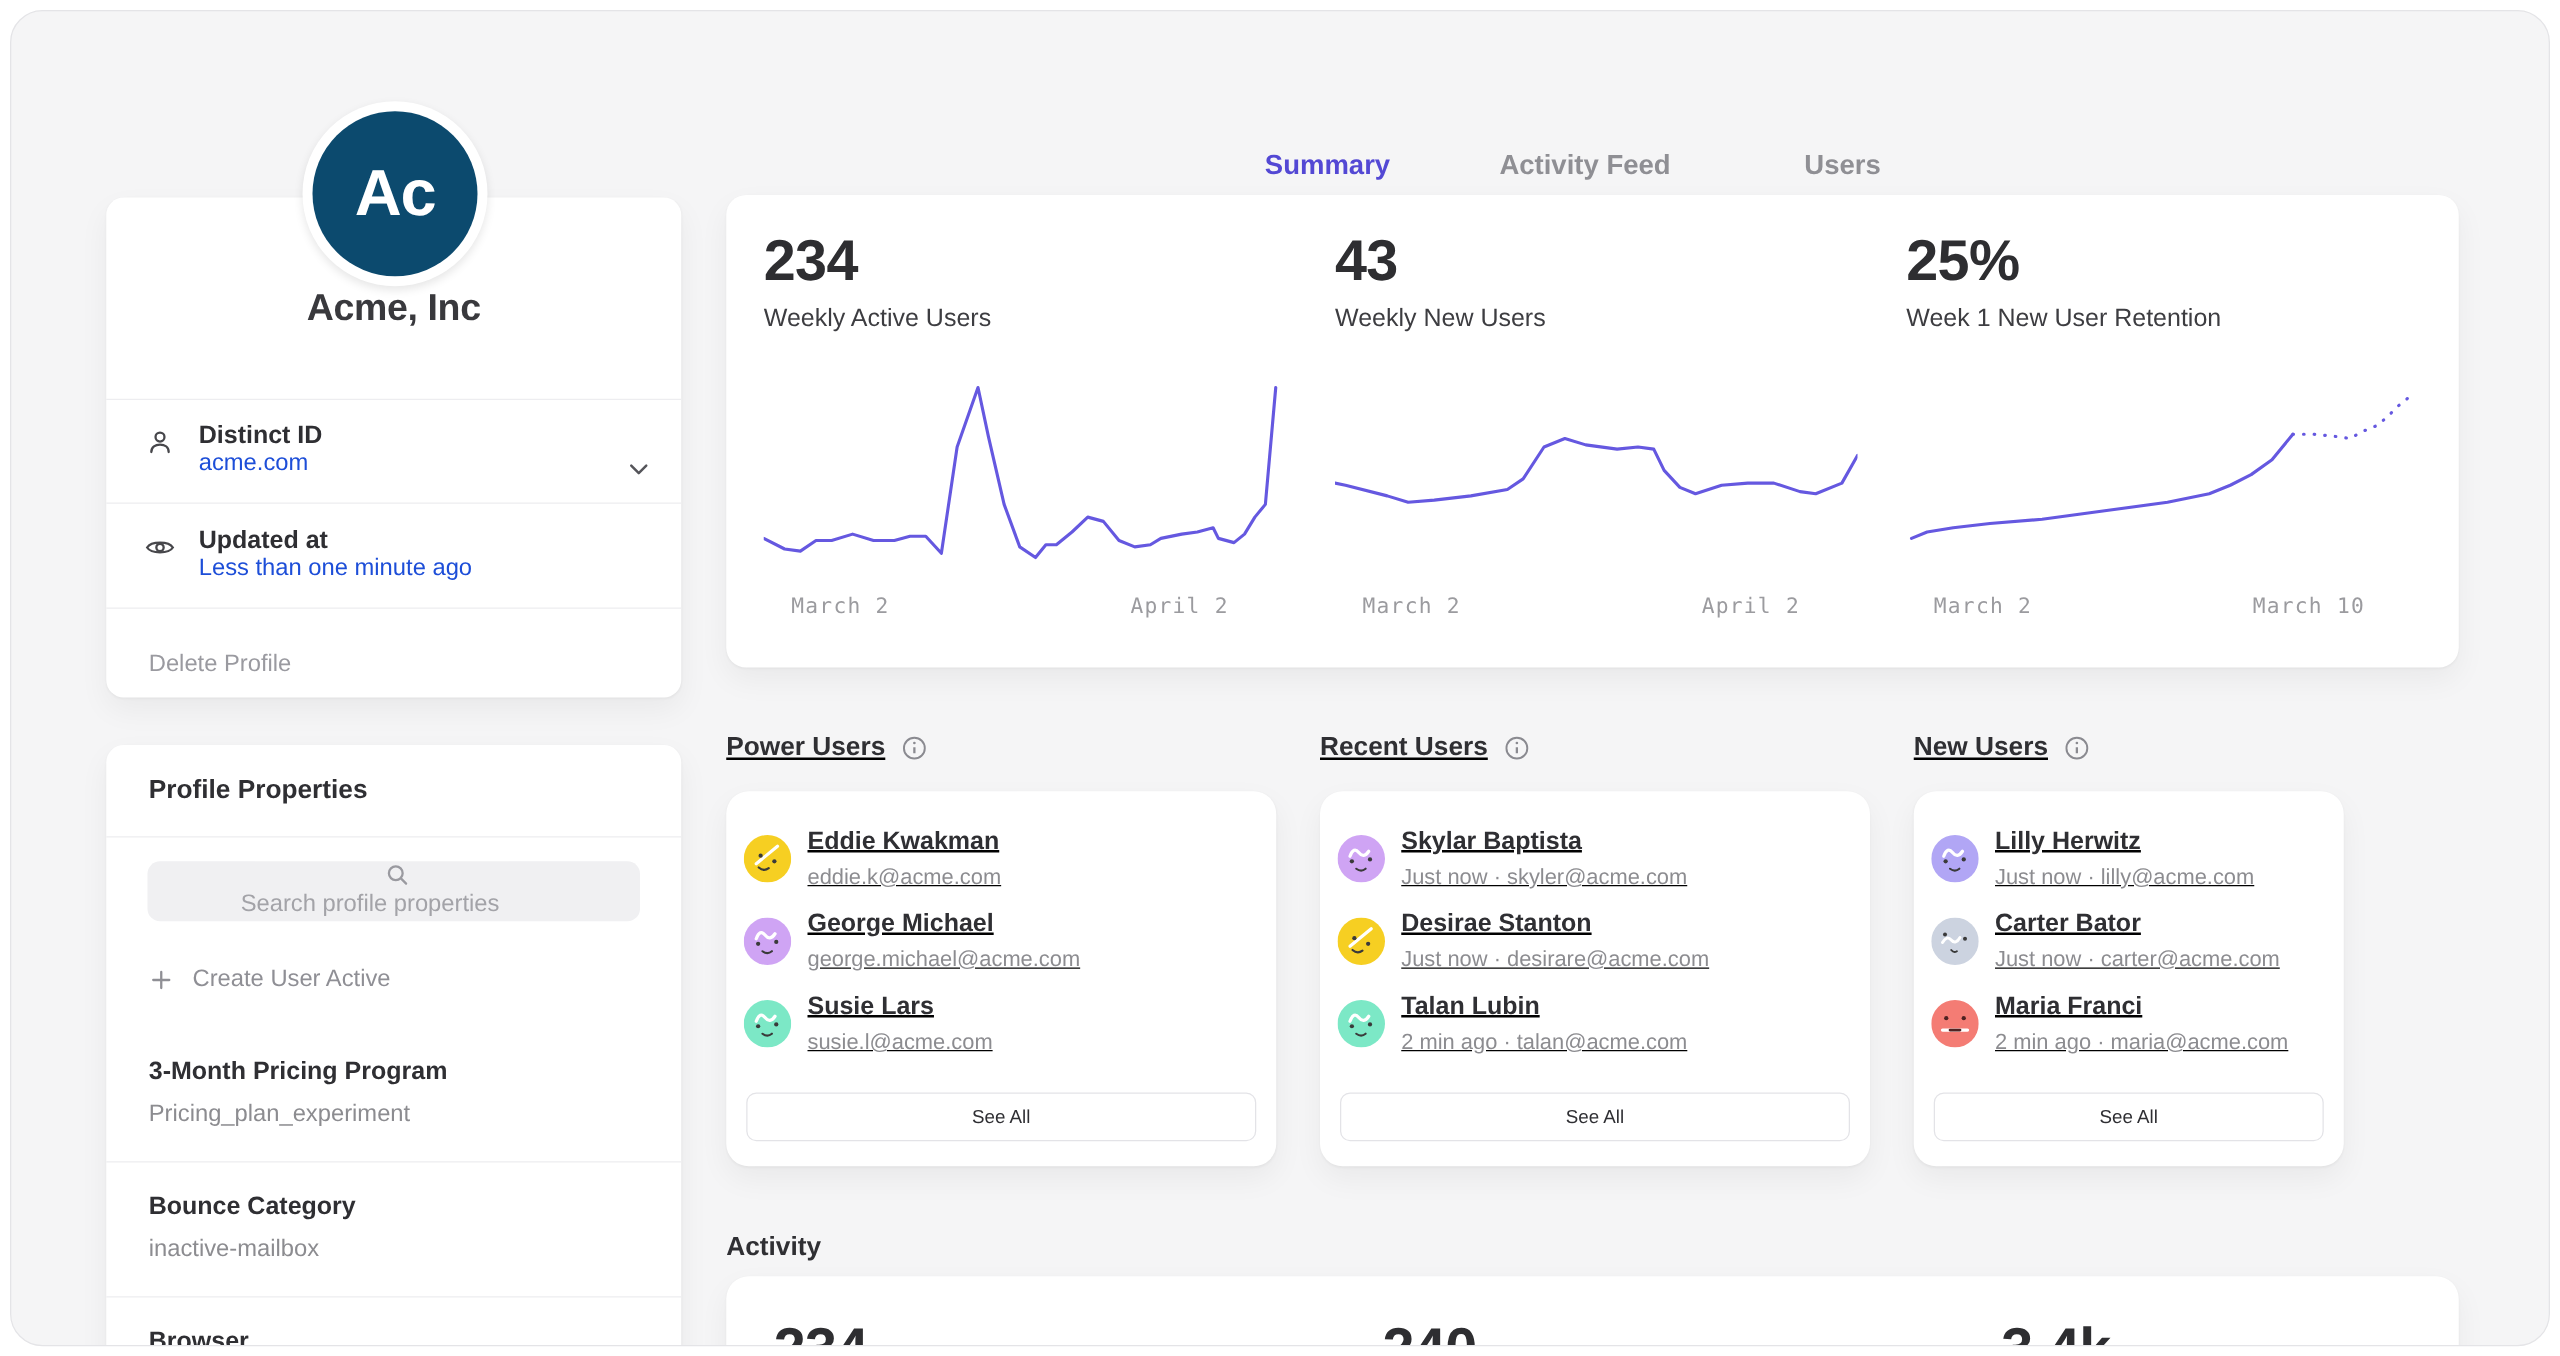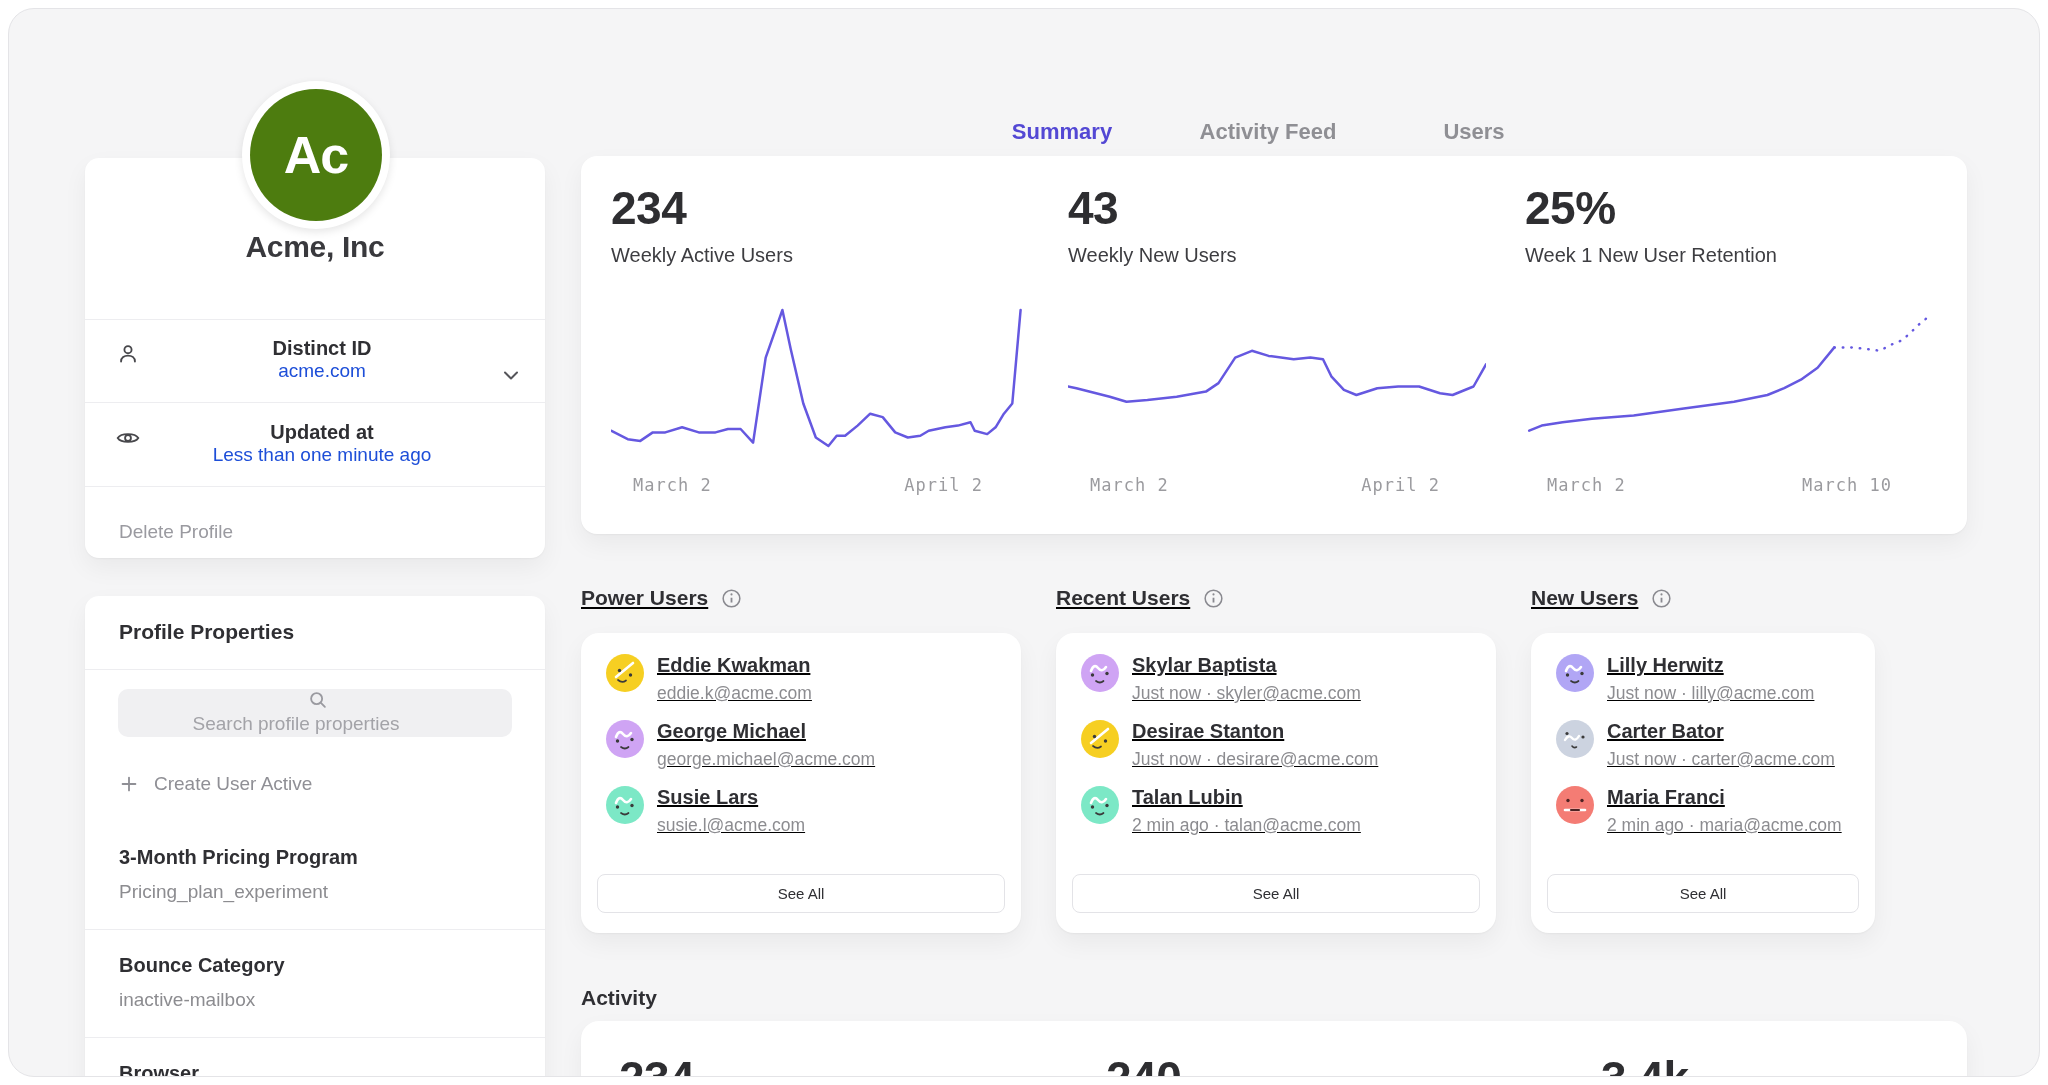--- a/index.html
+++ b/index.html
@@ -13,21 +13,21 @@
   
   .big-avatar{position:absolute;left:233px;top:72px;width:148px;height:148px;border-radius:50%;
     background:#fff;z-index:3;display:flex;align-items:center;justify-content:center;
     box-shadow:0 3px 8px rgba(0,0,0,.10);}
   .big-avatar-inner{width:132px;height:132px;border-radius:50%;display:flex;align-items:center;
     justify-content:center;color:#fff;font-size:52px;font-weight:bold;letter-spacing:-1px;}
   .profile-card{left:76px;top:149px;width:460px;height:400px;}
   .company-name{margin:0;position:absolute;left:0;top:72px;width:100%;text-align:center;
     font-size:30px;font-weight:bold;color:#39393d;letter-spacing:-.3px;}
   .profile-card .divider{position:absolute;left:0;width:100%;}
-  .p-rows{position:absolute;left:0;top:161px;width:100%;text-align:center;}
+  .p-rows{position:absolute;left:0;top:161px;width:100%;}
   .p-row{position:relative;padding:18px 60px 20px 34px;border-bottom:1px solid #ededf0;}
   .p-row .icon{position:absolute;left:30px;top:22px;}
   .p-row .texts{margin-left:40px;}
   .p-label{font-size:20px;font-weight:bold;color:#2f2f33;}
   .p-value{font-size:19px;color:#1d4ed8;}
   .p-chevron{position:absolute;right:22px;top:50%;margin-top:2px;}
   .delete-profile{position:absolute;left:0;top:348px;width:100%;height:52px;border:0;background:none;
     text-align:left;padding:0 12px 0 34px;font-family:inherit;font-size:19px;color:#9a9aa0;cursor:pointer;}
 
   .props-card{left:76px;top:587px;width:460px;height:520px;}
@@ -70,41 +70,41 @@
   
   .sections-row{position:absolute;left:572px;top:577px;width:1386px;display:flex;gap:35px;text-decoration:underline;}
   .usection{width:440px;}
   .usection:last-child{width:344px;}
   .usection-header{display:flex;align-items:center;margin-bottom:23px;}
   .usection-title{font-size:21px;font-weight:bold;color:#2f2f33;}
   .usection-header .iicon{display:flex;margin-left:12px;}
   .ucard{position:relative;background:#fff;border-radius:18px;height:300px;
     box-shadow:0 1px 2px rgba(0,0,0,.04),0 10px 24px rgba(0,0,0,.05);}
   .ulist{padding-top:21px;}
-  .uitem{height:66px;display:flex;padding-left:25px;}
+  .uitem{height:66px;display:flex;align-items:center;padding-left:14px;}
   .uavatar{width:38px;height:38px;border-radius:50%;flex:0 0 38px;}
   .utexts{margin-left:13px;}
   .uname{font-size:20px;font-weight:bold;color:#2f2f33;}
   .usub{font-size:17.5px;color:#8c8c90;margin-top:6px;}
   .see-all{position:absolute;left:16px;right:16px;top:241px;height:39px;background:#fff;
     border:1px solid #e3e3e7;border-radius:8px;font-family:inherit;font-size:15px;color:#2f2f33;
     cursor:pointer;}
 
   
   .activity-header{position:absolute;left:572px;top:977px;font-size:21px;font-weight:bold;color:#2f2f33;}
   .activity-card{left:572px;top:1012px;width:1386px;height:200px;border-radius:18px;}
   .activity-num{position:absolute;top:30px;font-size:46px;font-weight:bold;color:#2e2e31;letter-spacing:-.5px;}
 </style>
 </head>
 <body>
 
 <div class="panel">
 
   <div class="big-avatar">
-    <div class="big-avatar-inner" id="big-avatar-inner" style="background: #4d7c0f;">
+    <div class="big-avatar-inner" id="big-avatar-inner" style="background: #0c4a6e;">
       <span>Ac</span>
     </div>
   </div>
 
   <section class="card profile-card">
     <h1 class="company-name">Acme, Inc</h1>
     <div class="divider" style="top:161px"></div>
     <div class="p-rows" id="profile-fields">
         <div class="p-row">
           <span class="icon"><svg viewBox="0 0 24 24" width="26" height="26" fill="none" stroke="#47474b" stroke-width="1.7" stroke-linecap="round">

